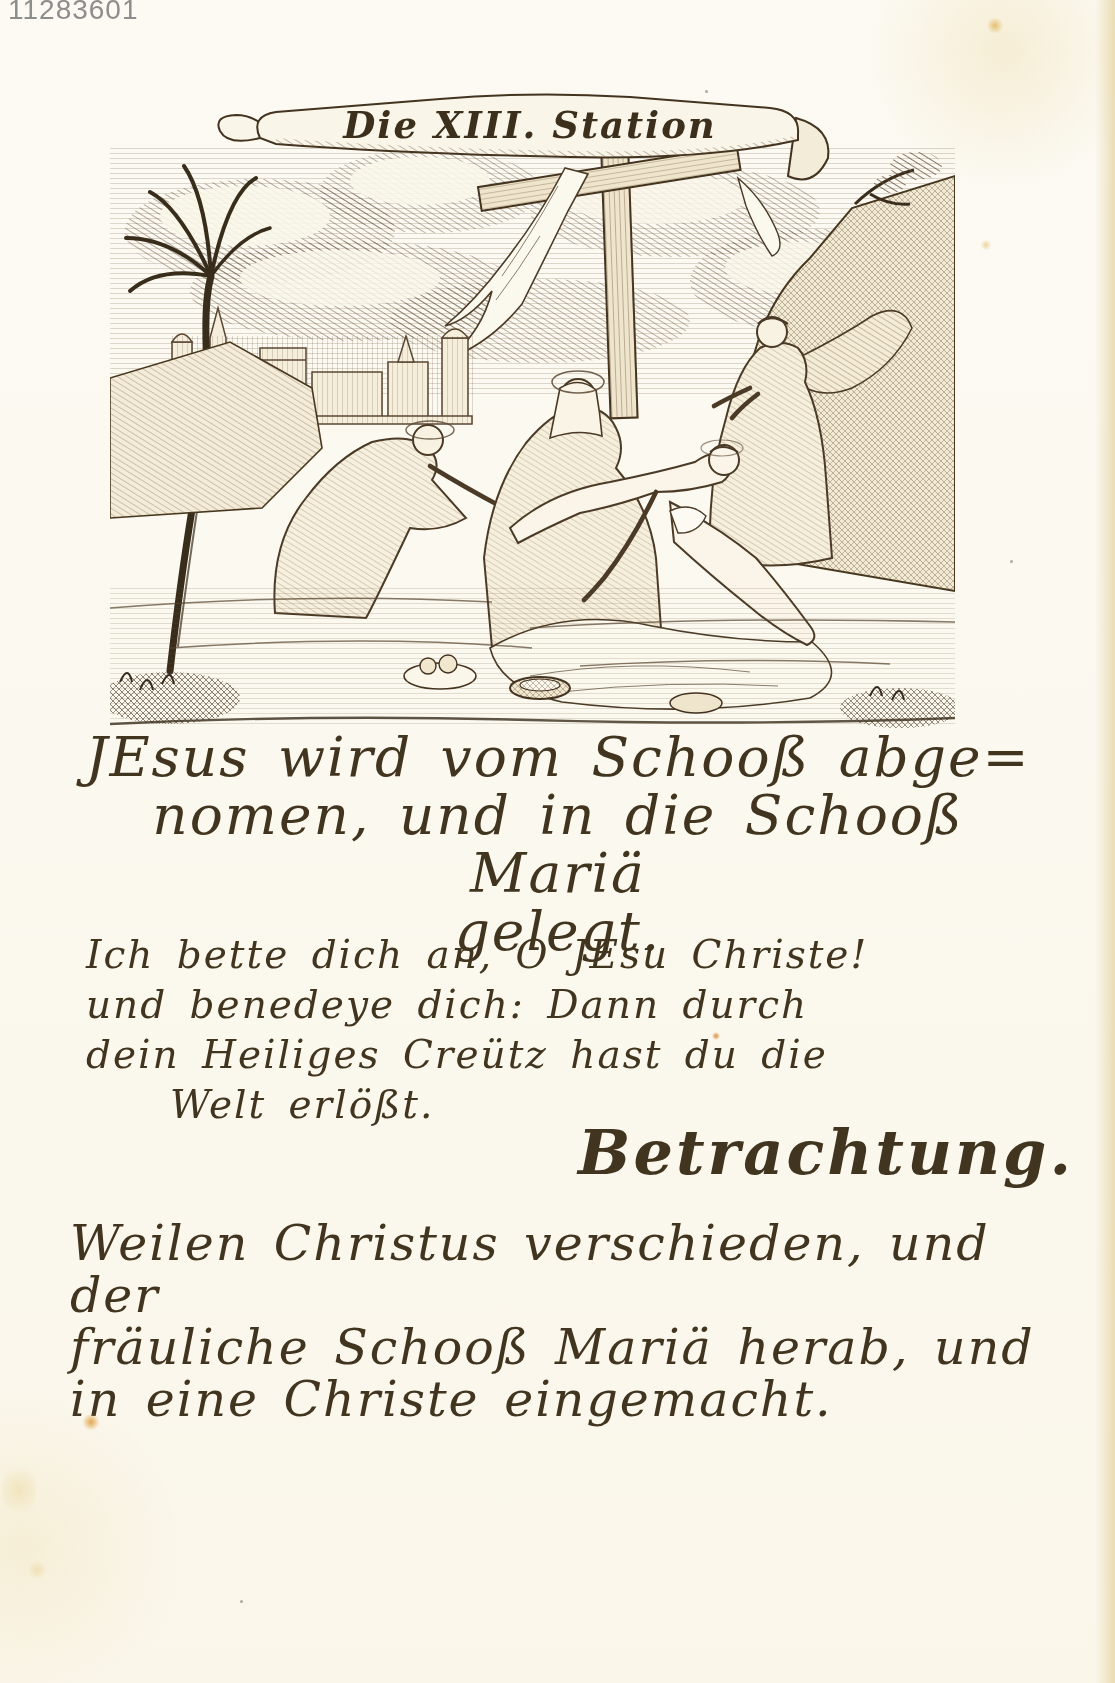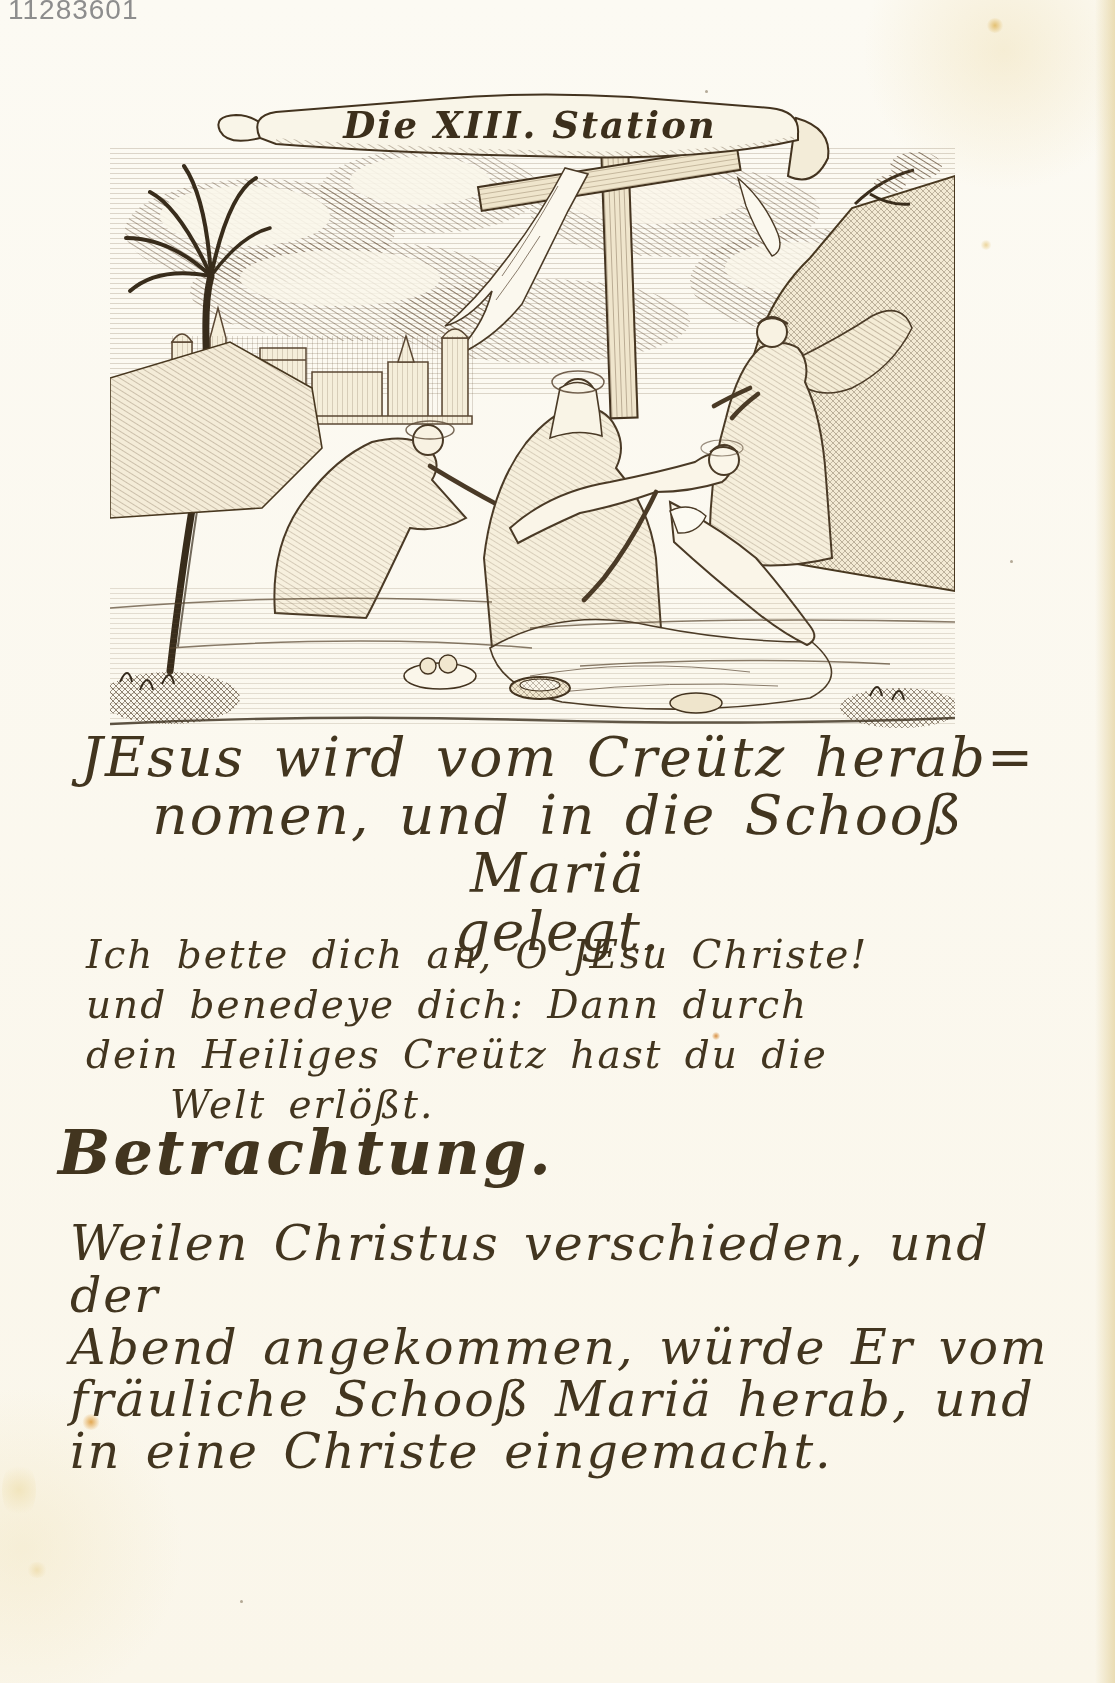--- a/index.html
+++ b/index.html
@@ -38,21 +38,21 @@
   .title-block{
     top:728px;left:58px;width:1000px;text-align:center;
     font-size:55px;line-height:58px;letter-spacing:2px;word-spacing:9px;
   }
   .prayer-block{
     top:930px;left:86px;width:960px;text-align:left;
     font-size:39px;line-height:50px;letter-spacing:2px;word-spacing:8px;
   }
   .prayer-indent{padding-left:84px;}
   .meditation-heading{
-    top:1116px;left:58px;width:1000px;text-align:left;
+    top:1116px;left:74px;width:1000px;text-align:right;
     font-size:62px;letter-spacing:3px;font-weight:bold;
   }
   .meditation-block{
     top:1218px;left:70px;width:990px;text-align:left;
     font-size:49px;line-height:52px;letter-spacing:2px;word-spacing:7px;
   }
   .fox{position:absolute;border-radius:50%;pointer-events:none;}
   .fox1{left:986px;top:18px;width:18px;height:15px;
     background:radial-gradient(circle,#e4c173 0,rgba(228,193,115,0) 70%);}
   .fox2{left:980px;top:240px;width:12px;height:10px;
@@ -228,37 +228,36 @@
         <ellipse cx="430" cy="602" rx="30" ry="11" fill="#f1e7cf" stroke="#43331f" stroke-width="2"></ellipse>
         <ellipse cx="430" cy="599" rx="20" ry="6" fill="#faf6ea" stroke="#43331f" stroke-width="1.2"></ellipse>
         <ellipse cx="430" cy="602" rx="30" ry="11" fill="url(#x1)" opacity="0.4"></ellipse>
         <ellipse cx="586" cy="617" rx="26" ry="10" fill="#efe5cc" stroke="#43331f" stroke-width="1.5"></ellipse>
         <path d="M0,638 Q200,628 420,634 Q640,640 845,632" fill="none" stroke="#3a2d1c" stroke-width="2.4" opacity="0.8"></path>
       </g>
     </svg>
   </div>
 
   <div class="script title-block">
-    <div>JEsus wird vom Creütz herab=</div>
+    <div>JEsus wird vom Schooß abge=</div>
     <div>nomen, und in die Schooß Mariä</div>
     <div>gelegt.</div>
   </div>
 
   <div class="script prayer-block">
     <div>Ich bette dich an, O JEsu Christe!</div>
     <div>und benedeye dich: Dann durch</div>
     <div>dein Heiliges Creütz hast du die</div>
     <div class="prayer-indent">Welt erlößt.</div>
   </div>
 
   <div class="script meditation-heading">Betrachtung.</div>
 
   <div class="script meditation-block">
     <div>Weilen Christus verschieden, und der</div>
-    <div>Abend angekommen, würde Er vom</div>
     <div>fräuliche Schooß Mariä herab, und</div>
     <div>in eine Christe eingemacht.</div>
   </div>
 
   <div class="fox fox1"></div>
   <div class="fox fox2"></div>
   <div class="fox fox3"></div>
   <div class="fox fox4"></div>
   <div class="fox fox5"></div>
   <div class="fox fox6"></div>

